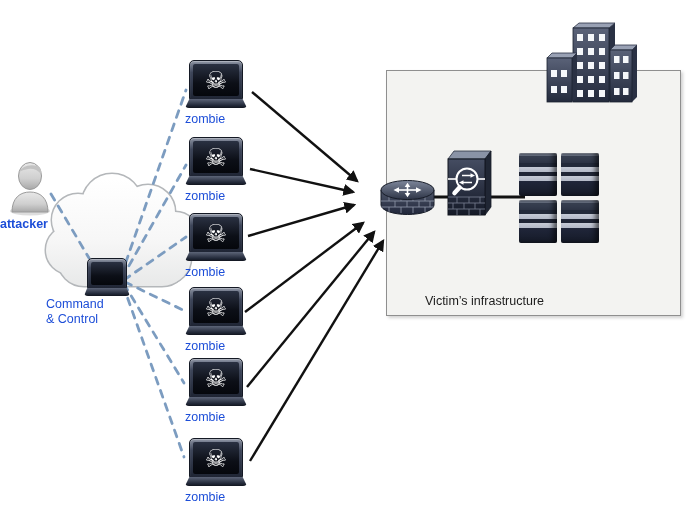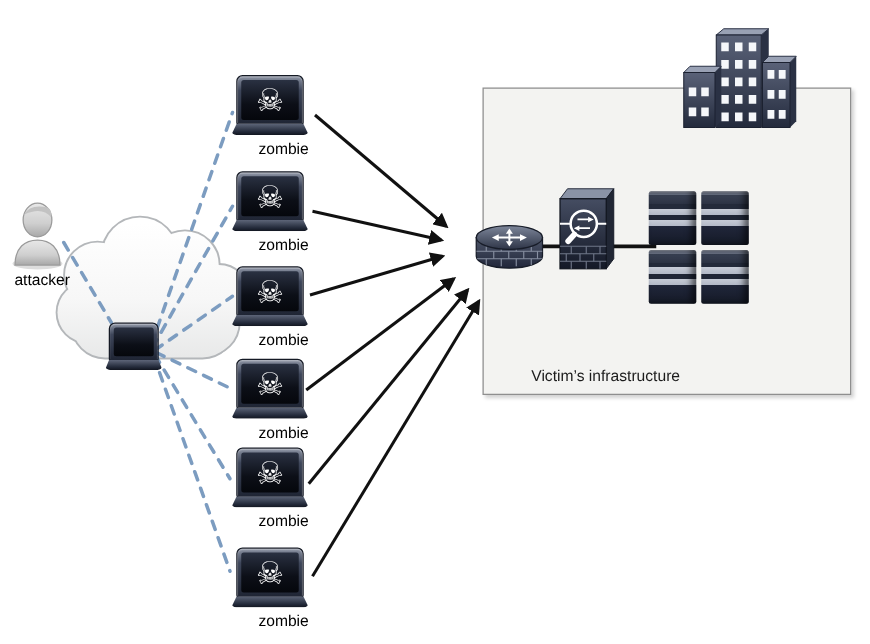--- a/index.html
+++ b/index.html
@@ -1,19 +1,19 @@
 <!DOCTYPE html>
 <html><head>
 <meta charset="utf-8">
 <style>
   html,body{margin:0;padding:0;background:#fff;}
   #canvas{position:relative;width:696px;height:515px;background:#ffffff;overflow:hidden;
           font-family:"Liberation Sans",sans-serif;color:#1c1c1c;}
   .abs{position:absolute;}
-  .label{position:absolute;font-size:12.5px;line-height:15px;text-align:right;z-index:5;color:#000000;}
+  .label{position:absolute;font-size:12.5px;line-height:15px;text-align:left;z-index:5;color:#1d4ed8;}
 
   
   #victim-box{left:386px;top:70px;width:293px;height:244px;background:#f3f3f1;
               border:1px solid #8f8f8f;box-shadow:2px 2px 3px rgba(0,0,0,.18);z-index:1;}
   #victim-label{position:absolute;bottom:7px;left:0;width:100%;padding-left:38px;box-sizing:border-box;
                 text-align:left;font-size:12.5px;}
 
   
   #lines{left:0;top:0;z-index:3;pointer-events:none;}
 
@@ -38,21 +38,21 @@
 
   .z1{top:60px;left:185px;} .z2{top:137px;left:185px;} .z3{top:213px;left:185px;}
   .z4{top:287px;left:185px;} .z5{top:358px;left:185px;} .z6{top:438px;left:185px;}
   .zl1{top:112px;} .zl2{top:189px;} .zl3{top:265px;} .zl4{top:339px;} .zl5{top:410px;} .zl6{top:490px;}
   .zlabel{left:185px;width:62px;}
 
   #cc-laptop{left:84px;top:258px;}
   #cc-label{left:46px;top:297px;width:84px;}
 
   #attacker-icon{left:8px;top:160px;z-index:2;}
-  #attacker-label{left:0px;top:217px;width:56px;}
+  #attacker-label{left:0px;top:217px;width:56px;font-weight:bold;}
 
   #router-icon{left:379px;top:179px;z-index:4;overflow:visible;}
   #firewall-icon{left:447px;top:149px;z-index:4;}
   #building-icon{left:546px;top:20px;z-index:2;}
 
   .srv{position:absolute;width:38px;height:43px;z-index:4;border-radius:2px;
        background:linear-gradient(180deg,#6a7284 0,#6a7284 3px,#3a4254 3px,#2c3344 10px,
                  #232a3a 10px,#232a3a 14px,#c6cbd6 14px,#b3b9c7 19px,#202636 19px,#202636 23px,
                  #c6cbd6 23px,#b3b9c7 28px,#20263a 28px,#151a27 43px);
        box-shadow:inset -4px 0 5px rgba(0,0,0,.55), inset 0 1px 0 rgba(255,255,255,.25);}
@@ -131,20 +131,24 @@
     <ellipse cx="22" cy="16" rx="11.5" ry="13.5" fill="url(#ag)" stroke="#9a9a9a" stroke-width="1"></ellipse>
     <path d="M11 12 Q16 3 30 6 Q34 8 33 14 Q28 8 20 9 Q14 10 11 12 Z" fill="#c2c2c2"></path>
   </svg>
   <div id="attacker-label" class="label">attacker</div>
 
   <div id="cc-laptop" class="laptop small abs">
     <div class="lt-screen">
       <div class="lt-display"></div>
     </div>
     <div class="lt-base"></div>
+  </div>
+  <div id="cc-label" class="label">
+    <span>Command</span><br>
+    <span>&amp; Control</span>
   </div>
 
   <div class="laptop z1">
     <div class="lt-screen">
         <div class="lt-display">
           <span class="skull">☠</span>
         </div>
       </div>
     <div class="lt-base"></div>
   </div>

